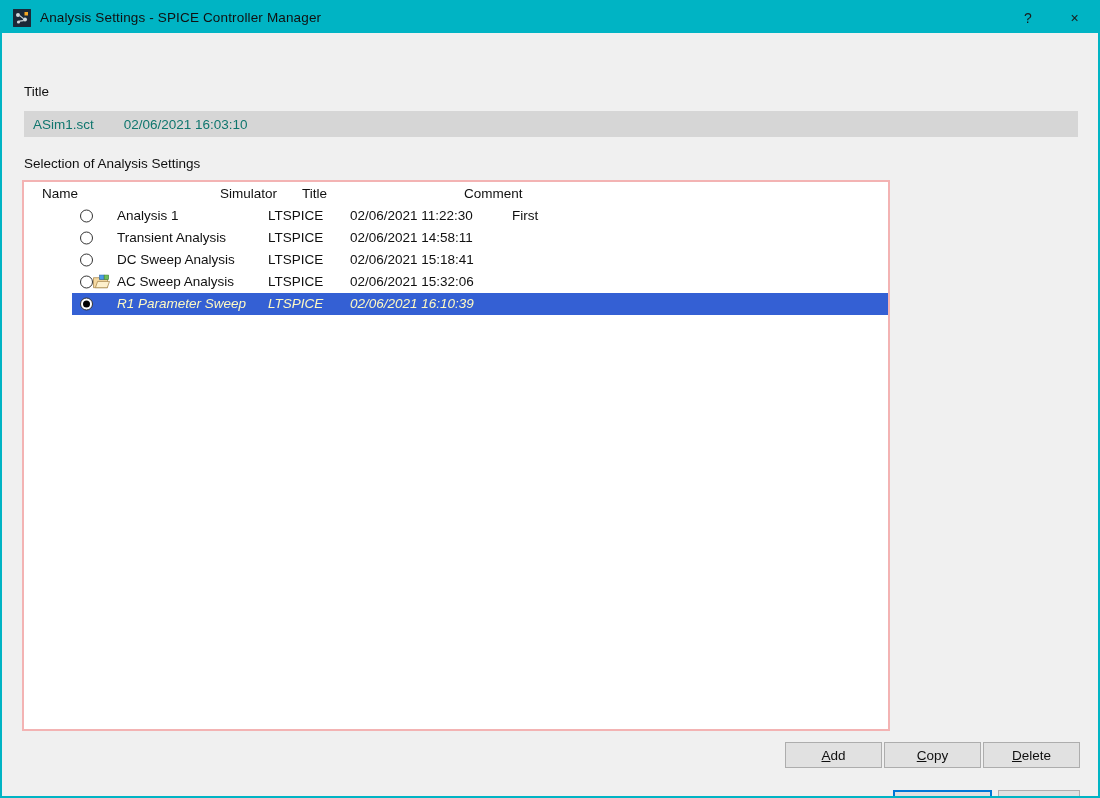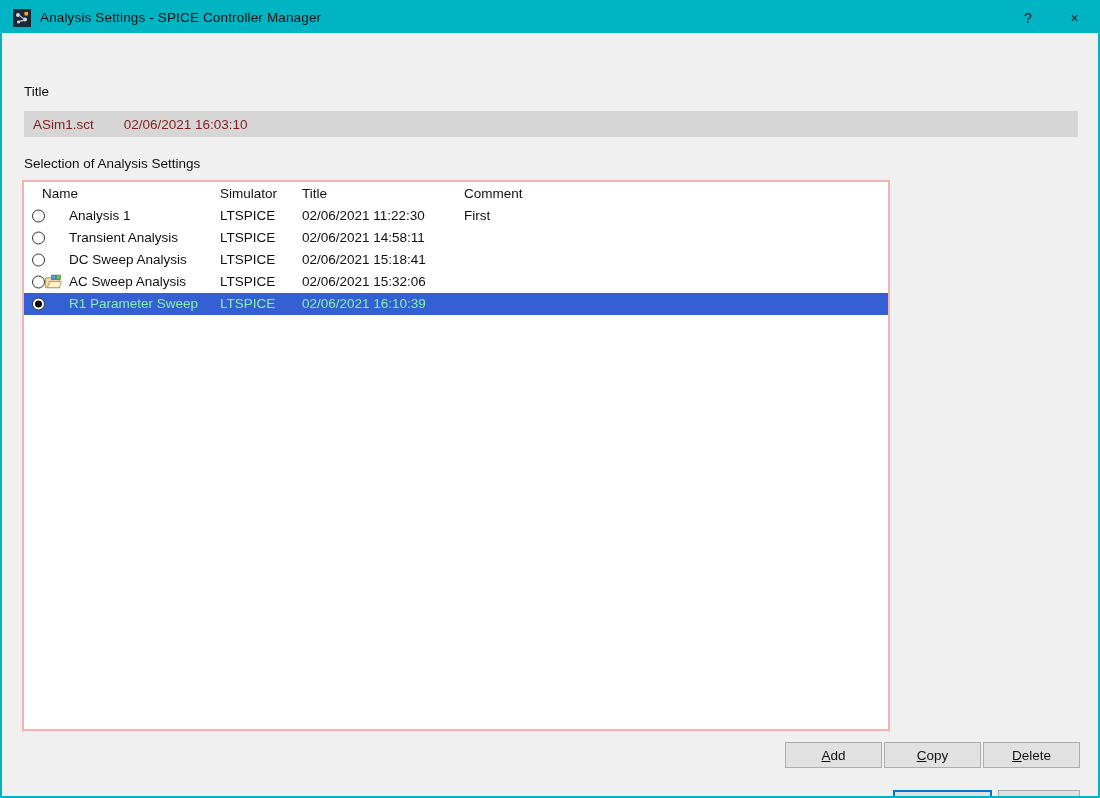--- a/index.html
+++ b/index.html
@@ -97,21 +97,21 @@
     left: 22px;
     top: 78px;
     width: 1054px;
     height: 26px;
     box-sizing: border-box;
     background: #d6d6d6;
     border: 1px solid #d6d6d6;
     display: flex;
     align-items: center;
     font-size: 13.5px;
-    color: #7f1d1d;
+    color: #0f766e;
     padding-left: 8px;
     overflow: hidden;
   }
   .title-field .fname { margin-right: 30px; }
 
   .label-selection {
     position: absolute;
     left: 22px;
     top: 123px;
     font-size: 13.5px;
@@ -144,24 +144,26 @@
     white-space: nowrap;
   }
   .rows { position: relative; }
   .row {
     height: 22px;
     position: relative;
     font-size: 13.5px;
     color: #101010;
     white-space: nowrap;
     cursor: default;
+    margin-left: 48px;
   }
   .row.selected {
     background: #3460d4;
-    color: #86efac;
+    color: #fef9c3;
+    font-style: italic;
   }
   .cell {
     position: absolute;
     top: 50%;
     transform: translateY(-50%);
     white-space: nowrap;
     line-height: 1;
   }
   
   .c-radio   { left: 8px; }

